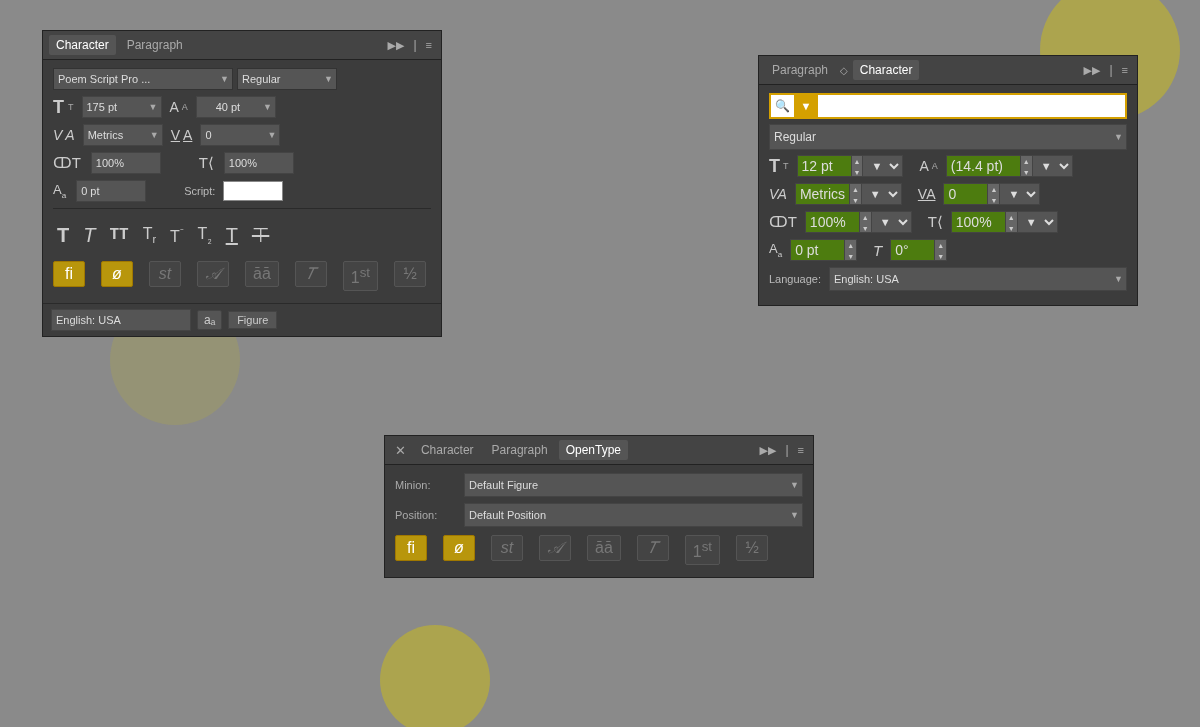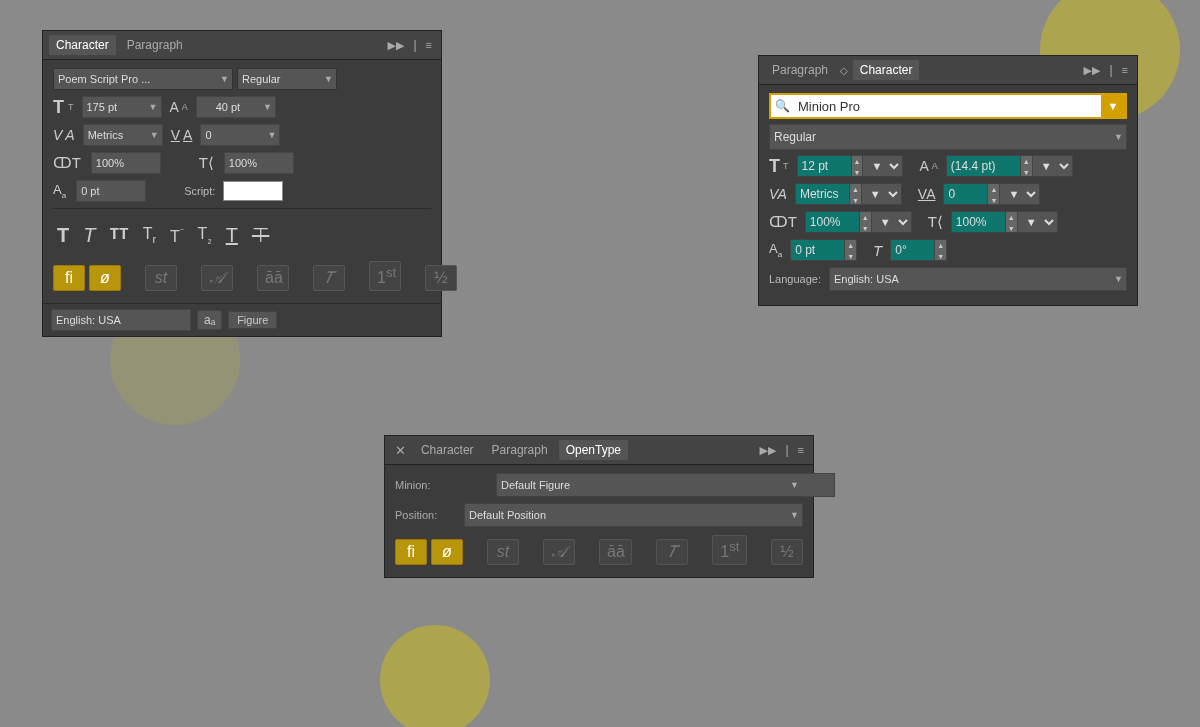--- a/index.html
+++ b/index.html
@@ -172,22 +172,22 @@
       border: none;
       color: #ccc;
       font-size: 18px;
       cursor: pointer;
       padding: 2px 4px;
     }
 
     
     .ot-buttons {
       display: flex;
-      gap: 4px;
-      align-items: flex-end;
+      gap: 16px;
+      align-items: flex-start;
       margin: 8px 0 4px 0;
     }
 
     .ot-btn {
       background: #555;
       border: 1px solid #666;
       color: #ccc;
       font-size: 16px;
       cursor: pointer;
       padding: 3px 7px;
@@ -199,21 +199,20 @@
     .ot-btn.active {
       background: #b8960c;
       border-color: #a07800;
       color: #fff;
     }
 
     .ot-btn.inactive {
       background: #444;
       border-color: #555;
       color: #777;
-      margin-left: 20px;
     }
 
     
     .color-swatch {
       width: 60px;
       height: 20px;
       background: #fff;
       border: 1px solid #888;
       display: inline-block;
       cursor: pointer;
@@ -344,24 +343,24 @@
 
     
     .combo-spinbox {
       display: flex;
       align-items: center;
     }
 
     .combo-spinbox input {
       width: 55px;
       height: 22px;
-      background: #0f766e;
+      background: #4d7c0f;
       border: 1px solid #444;
       color: #ddd;
-      font-size: 12px;
+      font-size: 14px;
       padding: 2px 4px;
     }
 
     .combo-arrows {
       display: flex;
       flex-direction: column;
       background: #666;
       border: 1px solid #444;
       border-left: none;
       height: 22px;
@@ -528,21 +527,20 @@
     <div class="header-spacer"></div>
     <span class="header-arrows">▶▶</span>
     <span style="color:#aaa;margin:0 2px;">|</span>
     <span class="header-menu">≡</span>
   </div>
 
   <div class="panel-body">
 
     <div class="search-row">
       <span class="search-icon">🔍</span>
-      <input type="text" value="Minion Pro" style="background: transparent; border: none; color: rgb(51, 51, 51); font-size: 13px; outline: none; flex: 1 1 0%;">
       <div class="dropdown-arrow" style="background:#d4a000;color:#fff;width:24px;height:100%;display:flex;align-items:center;justify-content:center;cursor:pointer;">▼</div>
     </div>
 
     <div class="full-row-select">
       <div class="select-wrapper" style="width:100%;">
         <select style="width:100%;height:26px;background:#555;color:#ddd;border:1px solid #444;font-size:12px;appearance:none;padding-right:20px;">
           <option>Regular</option>
         </select>
         <span class="select-arrow">▼</span>
       </div>
@@ -675,21 +673,21 @@
     <span class="header-arrows">▶▶</span>
     <span style="color:#aaa;margin:0 2px;">|</span>
     <span class="header-menu">≡</span>
   </div>
 
   <div class="panel-body">
 
     <div class="form-row">
       <span style="color:#aaa;font-size:11px;min-width:65px;">Minion:</span>
       <div class="select-wrapper" style="flex:1;">
-        <select style="width:100%;height:24px;background:#555;color:#ddd;border:1px solid #444;font-size:11px;appearance:none;padding-right:20px;margin-left:32px;">
+        <select style="width:100%;height:24px;background:#555;color:#ddd;border:1px solid #444;font-size:11px;appearance:none;padding-right:20px;">
           <option>Default Figure</option>
         </select>
         <span class="select-arrow">▼</span>
       </div>
     </div>
 
     <div class="form-row">
       <span style="color:#aaa;font-size:11px;min-width:65px;">Position:</span>
       <div class="select-wrapper" style="flex:1;">
         <select style="width:100%;height:24px;background:#555;color:#ddd;border:1px solid #444;font-size:11px;appearance:none;padding-right:20px;">

